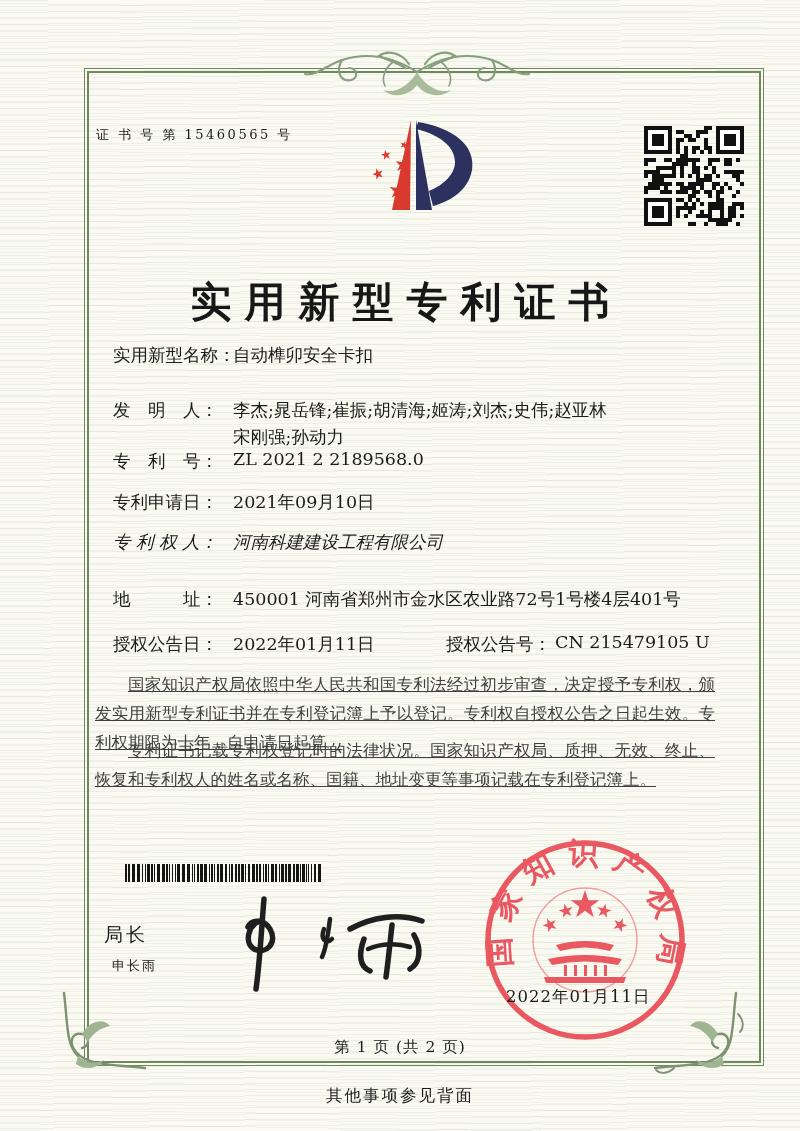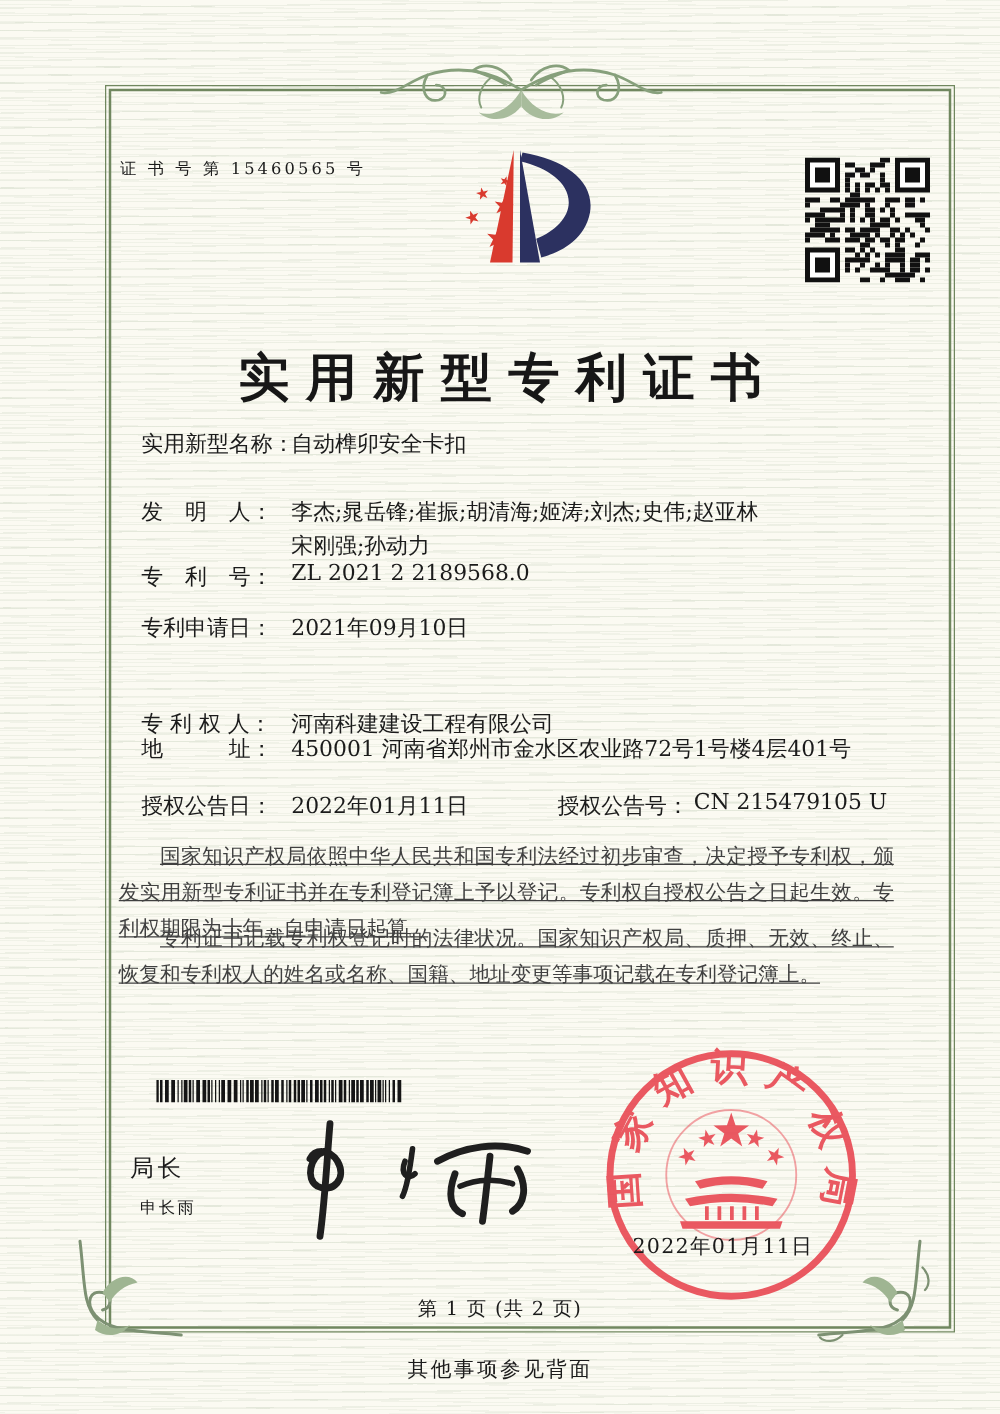--- a/index.html
+++ b/index.html
@@ -26,21 +26,21 @@
   #cert-no{left:96px;top:126px;font-size:13px;letter-spacing:2.5px;}
   #title{left:0;right:0;top:243px;text-align:center;font-size:41px;font-weight:bold;
          letter-spacing:13px;text-indent:13px;color:#171717;margin-top:32px;}
   .row{position:absolute;left:97px;font-size:17.5px;white-space:nowrap;}
   .row .lbl{display:inline-block;width:120px;vertical-align:top;margin-left:16px;}
   .row .val{display:inline-block;vertical-align:top;}
   #row-name{top:343px;}
   #row-inventors{top:397px;line-height:27px;}
   #row-patentno{top:449px;}
   #row-filing{top:490px;}
-  #row-patentee{top:567px;}
+  #row-patentee{top:530px;font-style:italic;}
   #row-address{top:587px;}
   #row-grant{top:632px;}
   #row-grant .pair2{position:absolute;left:333px;top:0;white-space:nowrap;}
   #row-grant .pair2 .lbl{width:auto;margin-right:4px;}
   .para{position:absolute;left:95px;width:620px;font-size:16.5px;line-height:29px;
         text-align:justify;text-indent:2em;color:#404040;text-decoration:underline;}
   #para1{top:670px;}
   #para2{top:736px;}
   #barcode{left:125px;top:864px;}
   #director-label{left:104px;top:922px;font-size:19px;letter-spacing:3px;}

